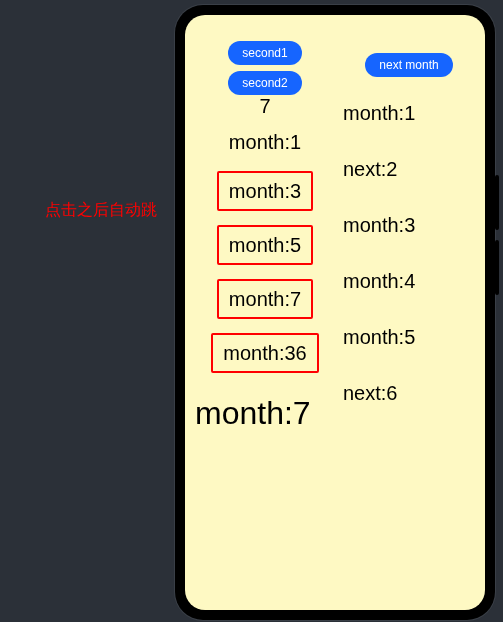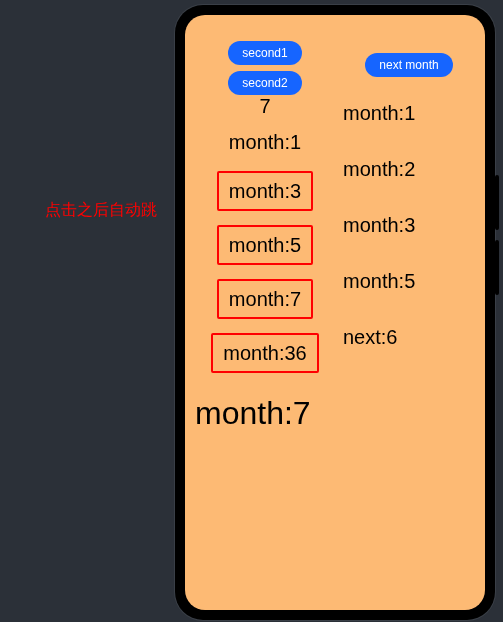--- a/index.html
+++ b/index.html
@@ -42,21 +42,21 @@
     width: 4px;
     background: #000;
     border-radius: 2px;
   }
   .side-btn.b1 { top: 170px; height: 55px; }
   .side-btn.b2 { top: 235px; height: 55px; }
 
   .screen {
     position: absolute;
     left: 10px; right: 10px; top: 10px; bottom: 10px;
-    background: #fdba74;
+    background: #fef9c3;
     border-radius: 20px;
     overflow: hidden;
   }
   .content {
     position: absolute;
     left: 0; right: 0;
     top: 22px; 
     bottom: 0;
     padding: 4px 10px 10px 10px;
     box-sizing: border-box;
@@ -151,21 +151,22 @@
         <div class="item boxed">month:5</div>
         <div class="item boxed">month:7</div>
         <div class="item boxed">month:36</div>
 
         <div class="item big">month:7</div>
       </div>
 
       <div class="col right">
         <span class="pill">next month</span>
         <div class="item">month:1</div>
-        <div class="item">month:2</div>
+        <div class="item">next:2</div>
         <div class="item">month:3</div>
+        <div class="item">month:4</div>
         <div class="item">month:5</div>
         <div class="item">next:6</div>
       </div>
 
     </div>
   </div>
 </div>
 
 </body></html>

